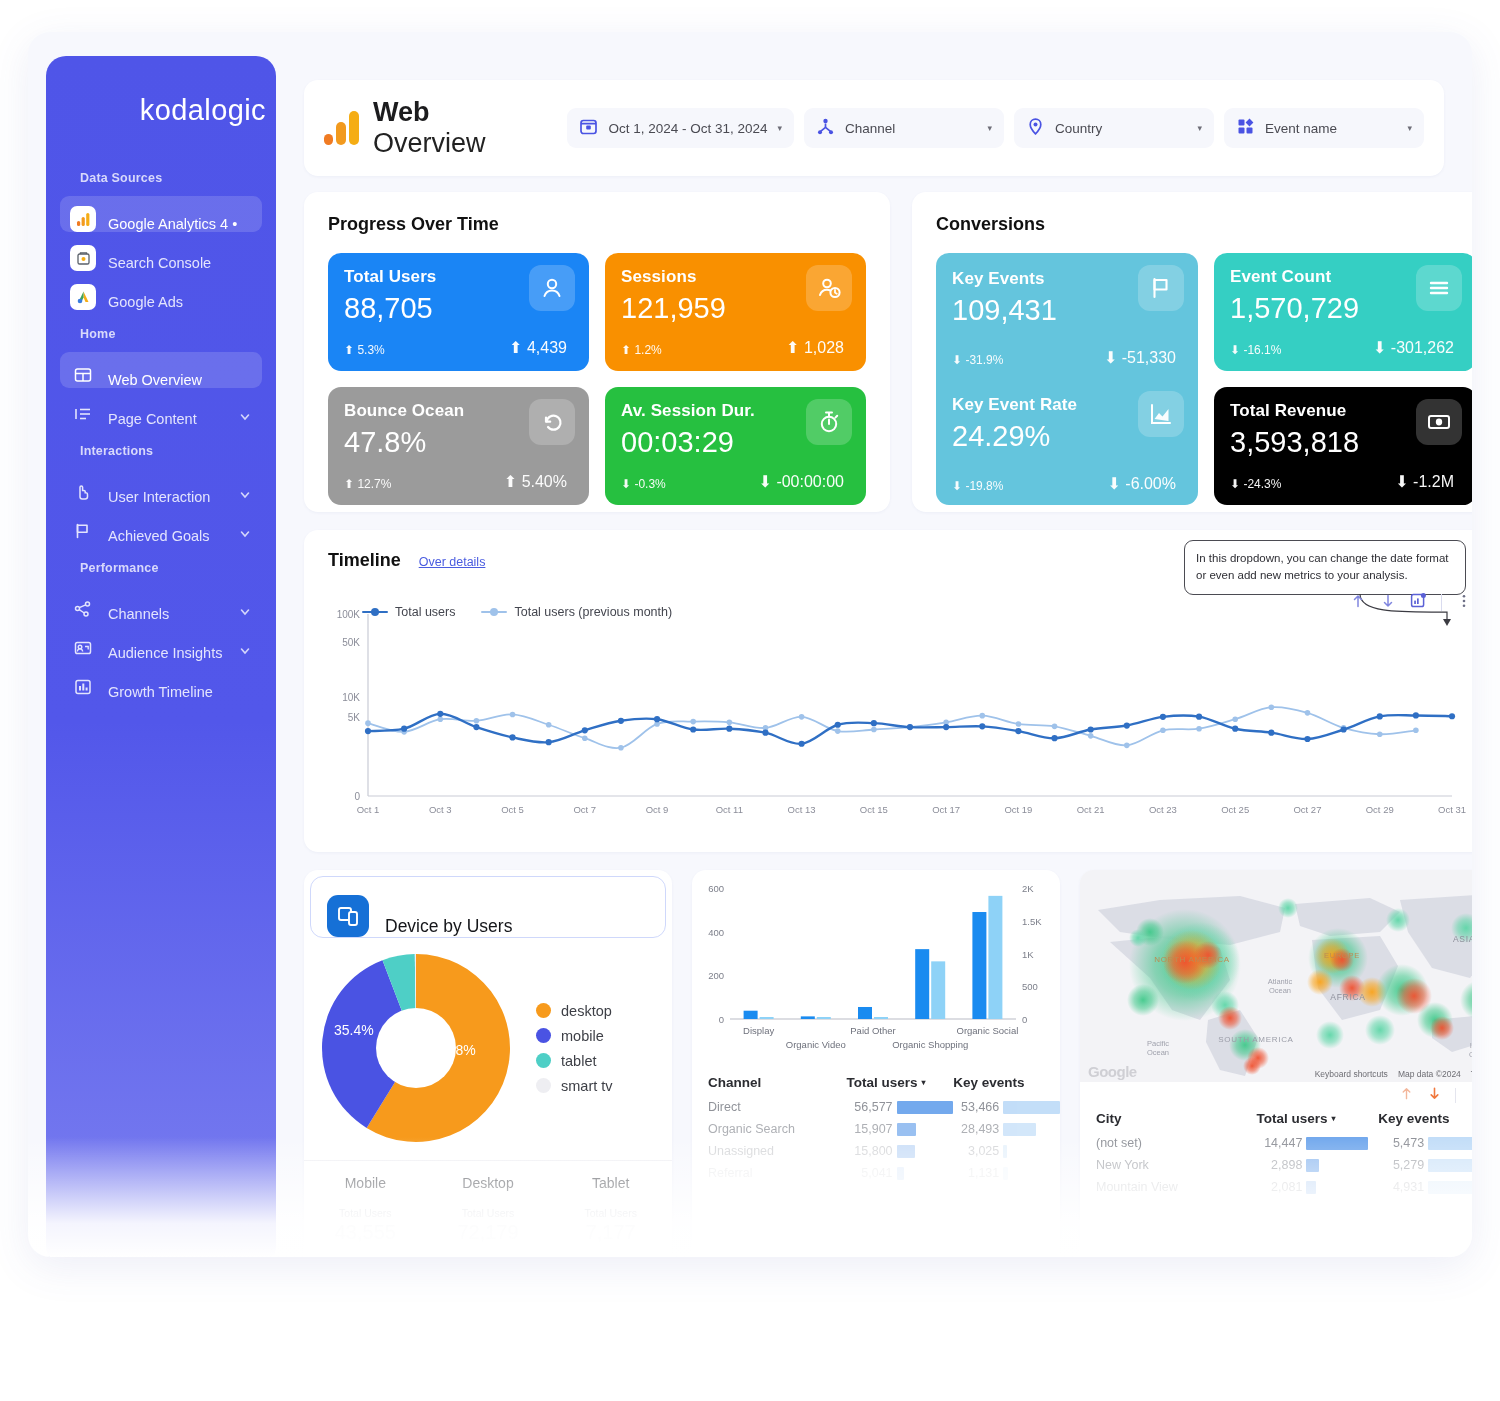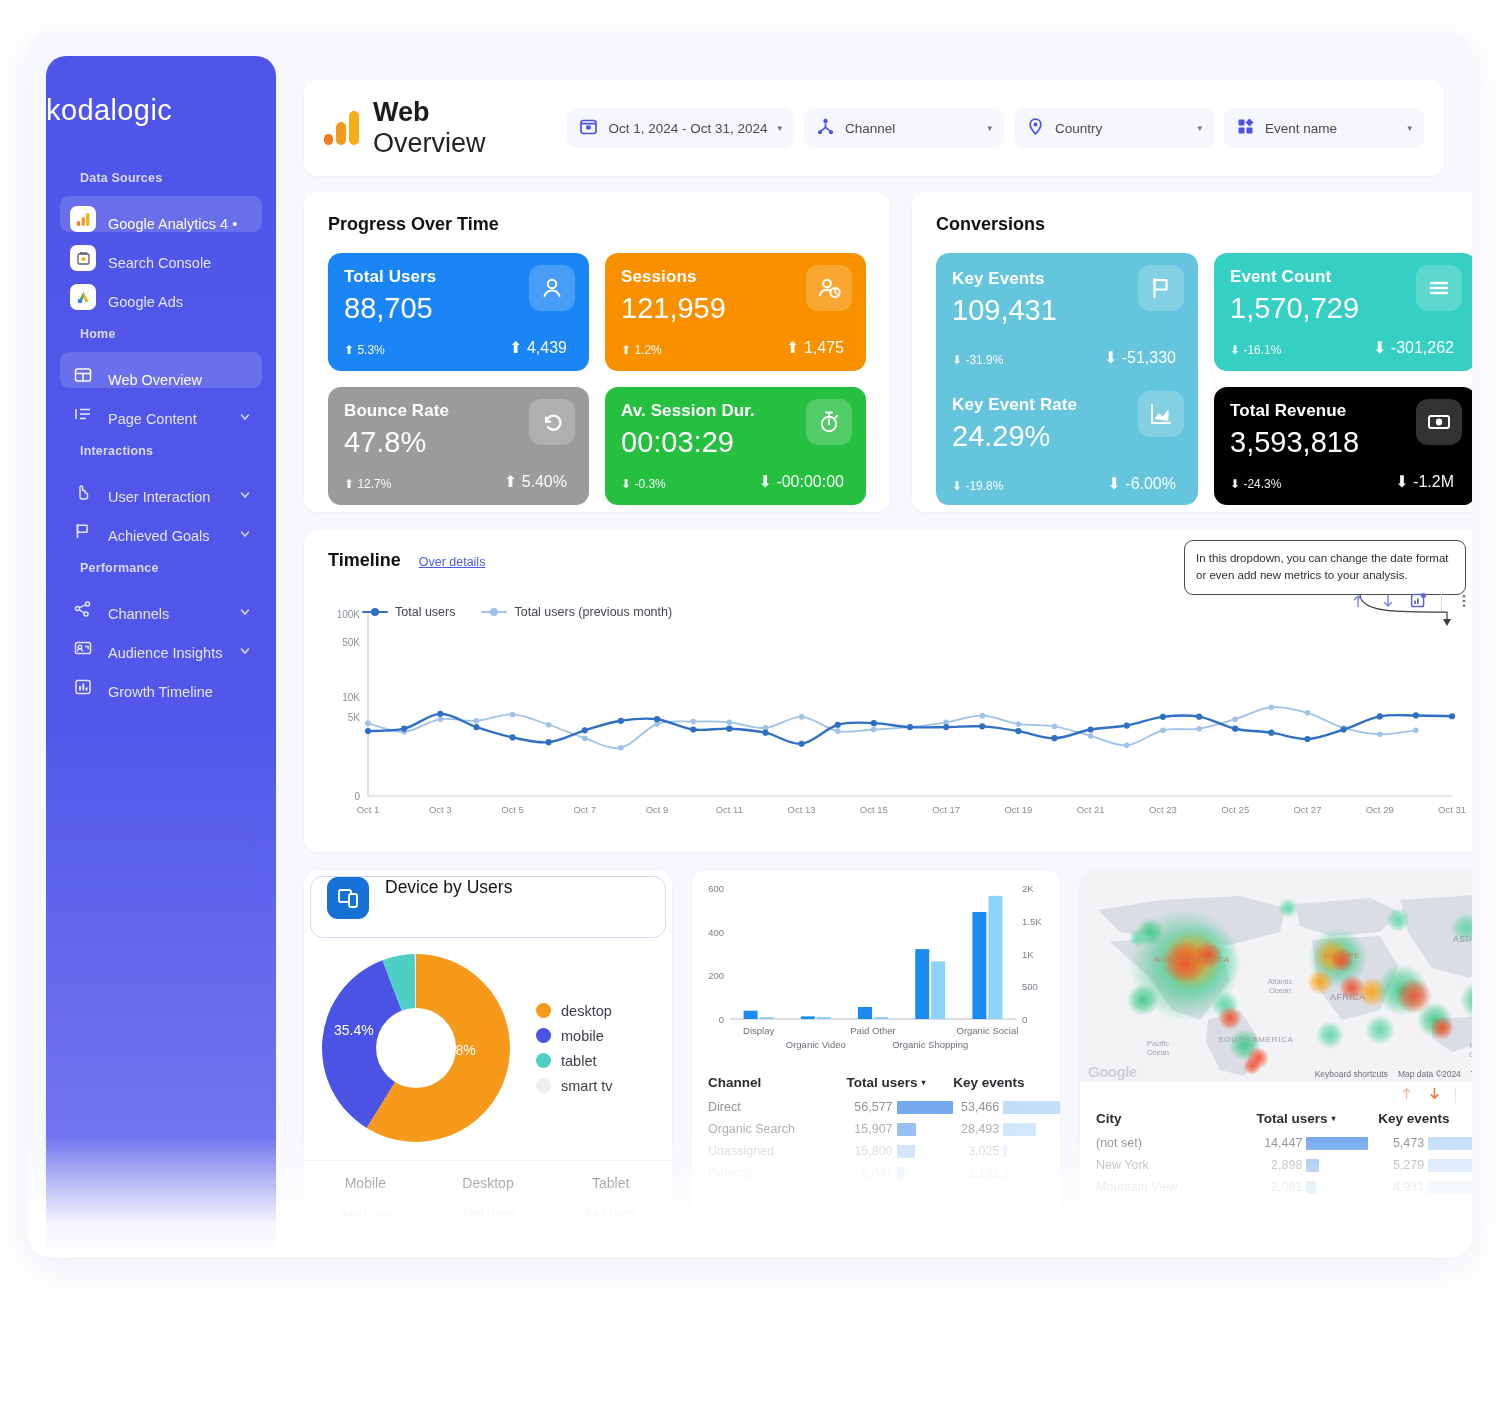--- a/index.html
+++ b/index.html
@@ -29,21 +29,21 @@
   .sidebar {
     position: absolute; left: 18px; top: 24px;
     width: 230px; height: 1210px;
     background: linear-gradient(180deg, #4f55e8 0%, #5257ea 55%, #7b7ff0 100%);
     border-radius: 20px;
     padding: 22px 0 0 0;
     z-index: 20;
   }
   .brand {
     color:#fff; font-size:29px; letter-spacing:0.4px;
-    text-align:left; padding: 16px 4px 30px 0; font-weight:400;
+    text-align:right; padding: 16px 10px 30px 0; font-weight:400;
   }
   .nav-section {
     color:#d8d9fb; font-size:12.5px; font-weight:700;
     padding: 14px 0 8px 34px; letter-spacing:0.2px;
   }
   .nav-item {
     display:flex; align-items:flex-end; gap:12px;
     height:36px; margin: 3px 14px; padding: 0 10px;
     border-radius: 9px; cursor:pointer;
     color:#e3e4fd; font-size:14.5px;
@@ -125,21 +125,21 @@
   .lg .ln::after { content:""; position:absolute; left:9px; top:-3px; width:8px; height:8px; border-radius:50%; }
   .lg.a .ln { background:#2f6fc4; } .lg.a .ln::after { background:#2f6fc4; }
   .lg.b .ln { background:#9fc2ea; } .lg.b .ln::after { background:#9fc2ea; }
 
   
   .bcard { position:absolute; background:#fff; border-radius:14px; box-shadow:0 1px 3px rgba(70,80,150,0.06); overflow:hidden; }
   #card-device { left:276px; top:838px; width:368px; height:400px; }
   #card-channel { left:664px; top:838px; width:368px; height:400px; }
   #card-city    { left:1052px; top:838px; width:420px; height:400px; }
   .bcard-head {
-    display:flex; align-items:flex-start; gap:16px;
+    display:flex; align-items:flex-end; gap:16px;
     height:62px; padding:0 16px; background:#fff;
     border:1.4px solid #cfd8fb; border-radius:13px; margin:6px; margin-bottom:0;
   }
   .bcard-head.teal { border-color:#9fe6e4; }
   .bc-ic { width:42px; height:42px; border-radius:11px; display:flex; align-items:center; justify-content:center; flex:0 0 42px; }
   .bc-title { font-size:17.5px; color:#15161a; font-weight:400; }
 
   .tbl { width:100%; font-size:12.5px; }
   .tbl .th { display:flex; align-items:center; padding:6px 0; color:#2b2c31; font-weight:700; font-size:13.5px; }
   .tbl .tr { display:flex; align-items:center; padding:4px 0; color:#7d8088; }
@@ -396,34 +396,34 @@
               <path d="M5.5 21c1.3-4 4.2-5.6 7.5-5.6s6.2 1.6 7.5 5.6" fill="none" stroke="#fff" stroke-width="2" stroke-linecap="round"></path>
             </svg>
         </div>
       </div>
 
       <div class="kpi" style="background:#f99000;">
         <div class="kpi-title">Sessions</div>
         <div class="kpi-value">121,959</div>
         <div class="kpi-foot">
           <span class="kpi-d1">⬆ <span>1.2%</span></span>
-          <span class="kpi-d2">⬆ <span>1,475</span></span>
+          <span class="kpi-d2">⬆ <span>1,028</span></span>
         </div>
         <div class="kpi-ic">
           <svg width="26" height="26" viewBox="0 0 26 26">
               <circle cx="11" cy="8.5" r="3.8" fill="none" stroke="#fff" stroke-width="2"></circle>
               <path d="M4 20c1.2-3.7 3.9-5.2 7-5.2 1.2 0 2.3.2 3.3.7" fill="none" stroke="#fff" stroke-width="2" stroke-linecap="round"></path>
               <circle cx="19" cy="17.5" r="4.6" fill="none" stroke="#fff" stroke-width="2"></circle>
               <path d="M19 15v2.6l1.8 1.1" stroke="#fff" stroke-width="1.8" stroke-linecap="round" fill="none"></path>
             </svg>
         </div>
       </div>
 
       <div class="kpi" style="background:#9b9b9b;">
-        <div class="kpi-title">Bounce Rate</div>
+        <div class="kpi-title">Bounce Ocean</div>
         <div class="kpi-value">47.8%</div>
         <div class="kpi-foot">
           <span class="kpi-d1">⬆ <span>12.7%</span></span>
           <span class="kpi-d2">⬆ <span>5.40%</span></span>
         </div>
         <div class="kpi-ic">
           <svg width="26" height="26" viewBox="0 0 26 26">
               <path d="M7 8.5v4.2h4.2" fill="none" stroke="#fff" stroke-width="2.2" stroke-linecap="round" stroke-linejoin="round"></path>
               <path d="M7.6 12.5A7 7 0 1 1 9 18" fill="none" stroke="#fff" stroke-width="2.2" stroke-linecap="round"></path>
             </svg>

